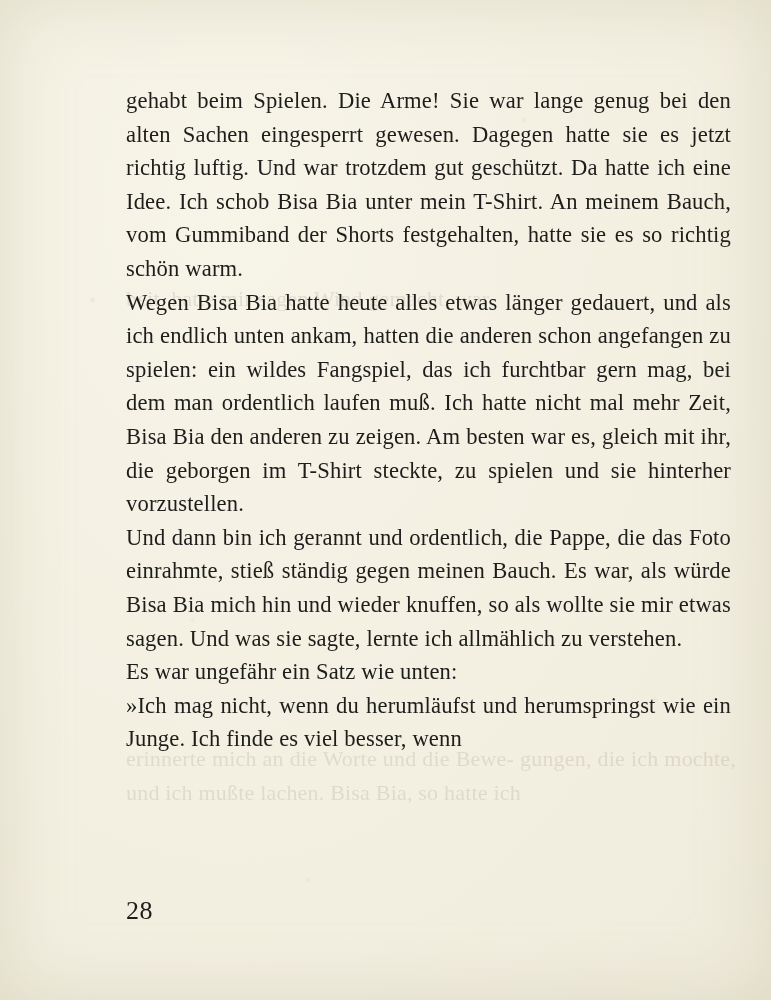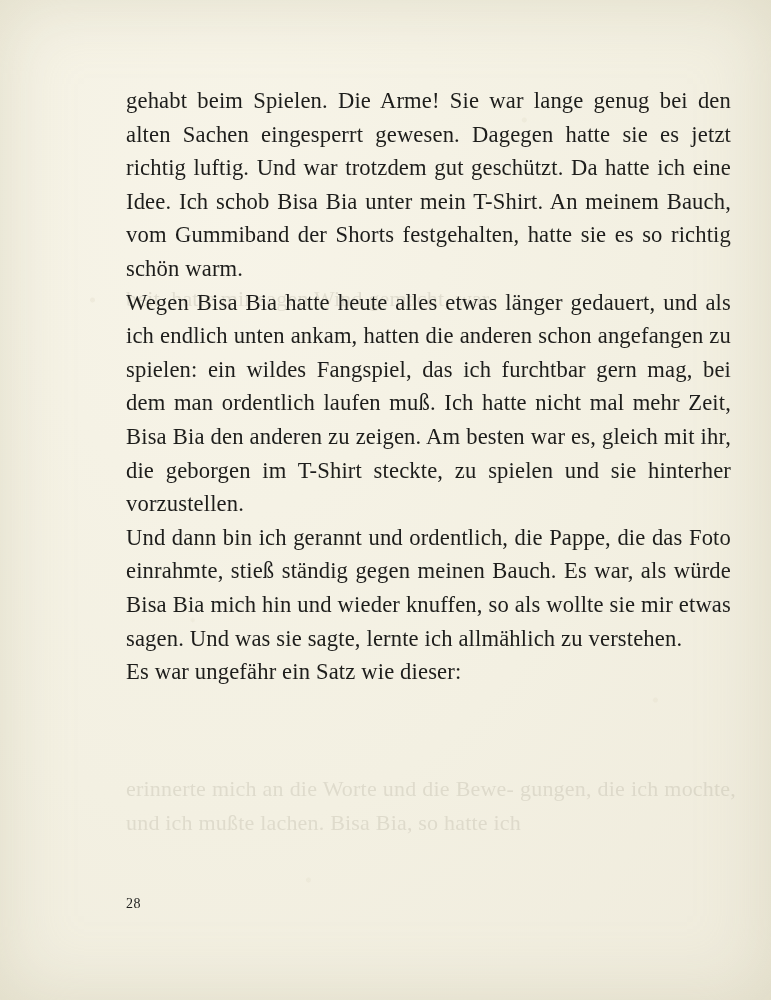--- a/index.html
+++ b/index.html
@@ -62,26 +62,26 @@
     font-size: 22px;
     line-height: 33.6px;
     letter-spacing: 0.2px;
     pointer-events: none;
     user-select: none;
     text-align: justify;
     filter: blur(0.4px);
   }
   .bleed.b1 { top: 282px; }
   .bleed.b2 { top: 540px; }
-  .bleed.b3 { top: 772px; }
+  .bleed.b3 { top: 742px; }
   .folio {
     position: absolute;
     left: 126px;
     top: 896px;
-    font-size: 14px;
+    font-size: 26px;
     letter-spacing: 0.4px;
   }
   .edge-shade {
     position: absolute;
     inset: 0;
     pointer-events: none;
     box-shadow: inset 0 0 70px rgba(190,182,152,0.35);
   }
 </style>
 </head>
@@ -90,19 +90,20 @@
 <div class="page">
   <div class="grain"></div>
 
   <div class="bleed b1">beit, hatte mir sagen Wind gemacht, war</div>
   <div class="bleed b3">erinnerte mich an die Worte und die Bewe- gungen, die ich mochte, und ich mußte lachen. Bisa Bia, so hatte ich</div>
 
   <div class="text-block">
     <p>gehabt beim Spielen. Die Arme! Sie war lange genug bei den alten Sachen eingesperrt gewesen. Dagegen hatte sie es jetzt richtig luftig. Und war trotzdem gut geschützt. Da hatte ich eine Idee. Ich schob Bisa Bia unter mein T-Shirt. An meinem Bauch, vom Gummiband der Shorts festgehalten, hatte sie es so richtig schön warm.</p>
     <p>Wegen Bisa Bia hatte heute alles etwas länger gedauert, und als ich endlich unten ankam, hatten die anderen schon angefangen zu spielen: ein wildes Fangspiel, das ich furchtbar gern mag, bei dem man ordentlich laufen muß. Ich hatte nicht mal mehr Zeit, Bisa Bia den anderen zu zeigen. Am besten war es, gleich mit ihr, die geborgen im T-Shirt steckte, zu spielen und sie hinterher vorzustellen.</p>
     <p>Und dann bin ich gerannt und ordentlich, die Pappe, die das Foto einrahmte, stieß ständig gegen meinen Bauch. Es war, als würde Bisa Bia mich hin und wieder knuffen, so als wollte sie mir etwas sagen. Und was sie sagte, lernte ich allmählich zu verstehen.</p>
-    <p>Es war ungefähr ein Satz wie dieser:</p>
+    <p>Es war ungefähr ein Satz wie unten:</p>
+    <p class="last-line-natural">»Ich mag nicht, wenn du herumläufst und herumspringst wie ein Junge. Ich finde es viel besser, wenn</p>
   </div>
 
   <div class="folio">28</div>
 
   <div class="edge-shade"></div>
 </div>
 
 </body></html>

